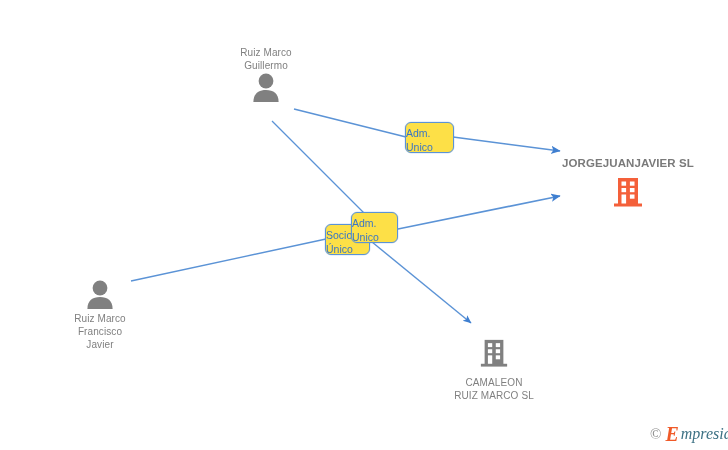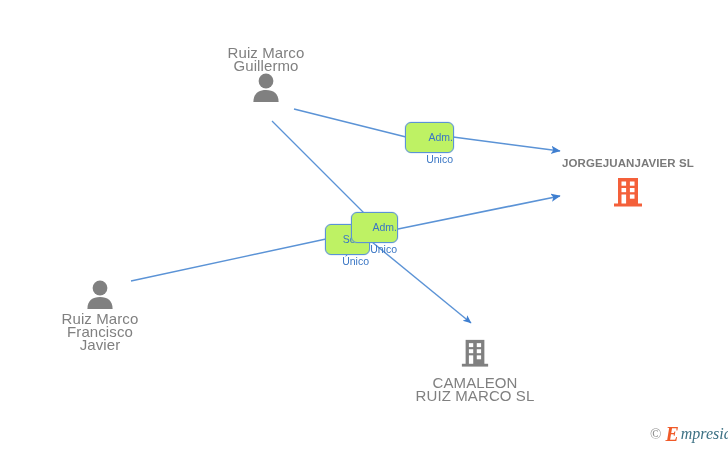--- a/index.html
+++ b/index.html
@@ -22,46 +22,46 @@
     left: 0;
     top: 0;
     width: 728px;
     height: 450px;
   }
   .node {
     position: absolute;
     text-align: center;
   }
   .node-label {
-    font-size: 15px;
+    font-size: 10px;
     line-height: 13px;
     color: #808080;
     white-space: pre;
     letter-spacing: 0.1px;
   }
   .node-label.company-highlight {
     color: #7a7a7a;
     font-weight: bold;
     font-size: 11.5px;
     margin-top: 16px;
   }
   .icon-wrap {
     display: block;
     line-height: 0;
   }
   .rel-box {
     position: absolute;
     box-sizing: border-box;
     border: 1px solid #5b93d6;
     border-radius: 6px;
-    background: #bef264;
+    background: #fde047;
     color: #3a76c4;
     font-size: 10.5px;
-    line-height: 22px;
-    text-align: right;
+    line-height: 14px;
+    text-align: left;
     padding-top: 3px;
     white-space: pre;
     box-shadow: 0 0 0 0.5px rgba(91,147,214,0.25);
   }
   .watermark {
     position: absolute;
     display: flex;
     align-items: center;
     gap: 4px;
   }
@@ -144,21 +144,21 @@
         <rect x="9.5" y="5.5" width="4.6" height="4.2" fill="#ffffff"></rect>
         <rect x="17.9" y="5.5" width="4.6" height="4.2" fill="#ffffff"></rect>
         <rect x="9.5" y="12" width="4.6" height="4.2" fill="#ffffff"></rect>
         <rect x="17.9" y="12" width="4.6" height="4.2" fill="#ffffff"></rect>
         <rect x="9.5" y="18.5" width="4.6" height="9" fill="#ffffff"></rect>
         <rect x="17.9" y="18.5" width="4.6" height="4.2" fill="#ffffff"></rect>
       </svg>
     </span>
   </div>
 
-  <div class="node" style="left:395px; top:338px; width:160px;">
+  <div class="node" style="left:414px; top:338px; width:160px;">
     <span class="icon-wrap" style="display:inline-block;">
       <svg width="30" height="30" viewBox="0 0 32 32" xmlns="http://www.w3.org/2000/svg">
         <rect x="6" y="2" width="20" height="26" fill="#808080"></rect>
         <rect x="2" y="27.5" width="28" height="3" fill="#808080"></rect>
         <rect x="9.5" y="5.5" width="4.6" height="4.2" fill="#ffffff"></rect>
         <rect x="17.9" y="5.5" width="4.6" height="4.2" fill="#ffffff"></rect>
         <rect x="9.5" y="12" width="4.6" height="4.2" fill="#ffffff"></rect>
         <rect x="17.9" y="12" width="4.6" height="4.2" fill="#ffffff"></rect>
         <rect x="9.5" y="18.5" width="4.6" height="9" fill="#ffffff"></rect>
         <rect x="17.9" y="18.5" width="4.6" height="4.2" fill="#ffffff"></rect>

